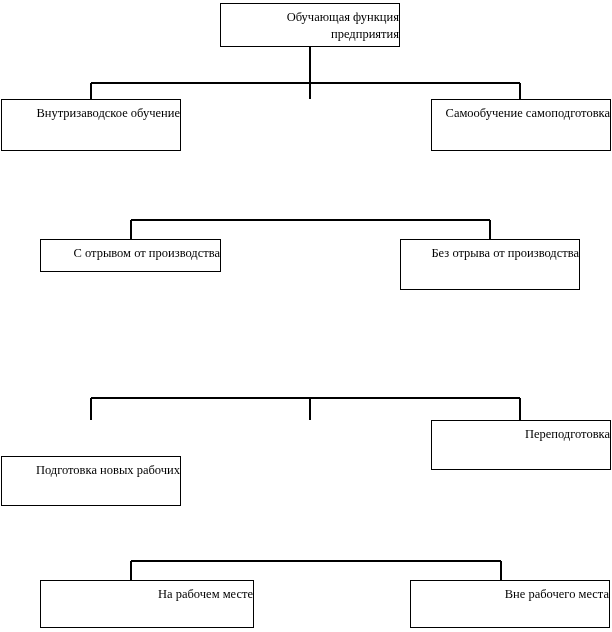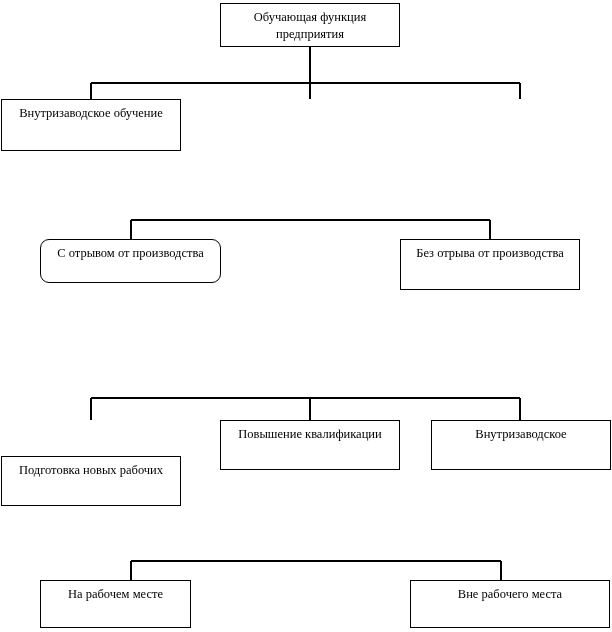--- a/index.html
+++ b/index.html
@@ -22,21 +22,21 @@
     width: 612px;
     height: 632px;
     pointer-events: none;
   }
   .node {
     position: absolute;
     box-sizing: border-box;
     border: 1px solid #000000;
     background: #ffffff;
     padding-top: 5px;
-    text-align: center;
+    text-align: right;
     font-size: 12.5px;
     line-height: 1.35;
     color: #000000;
     white-space: pre-line;
   }
 </style>
 </head>
 <body>
 
 <div id="diagram">
@@ -63,24 +63,24 @@
 
       <path d="M131,561 L501,561"></path>
       <path d="M131,561 L131,580"></path>
       <path d="M501,561 L501,580"></path>
     </g>
   </svg>
 
   <div class="node" style="left: 220px; top: 3px; width: 180px; height: 44px;">Обучающая функция предприятия</div>
 
   <div class="node" style="left: 1px; top: 99px; width: 180px; height: 52px;">Внутризаводское обучение</div>
+  <div class="node" style="left: 431px; top: 99px; width: 180px; height: 52px;">Самообучение самоподготовка</div>
 
-  <div class="node" style="left: 40px; top: 239px; width: 181px; height: 44px; border-radius: 9px;">С отрывом от производства</div>
+  <div class="node" style="left: 40px; top: 239px; width: 181px; height: 33px;">С отрывом от производства</div>
   <div class="node" style="left: 400px; top: 239px; width: 180px; height: 51px; font-family: Liberation Serif, serif;">Без отрыва от производства</div>
 
   <div class="node" style="left: 1px; top: 420px; width: 180px; height: 50px; margin-top: 36px;">Подготовка новых рабочих</div>
-  <div class="node" style="left: 220px; top: 420px; width: 180px; height: 50px;">Повышение квалификации</div>
-  <div class="node" style="left: 431px; top: 420px; width: 180px; height: 50px;">Внутризаводское</div>
+  <div class="node" style="left: 431px; top: 420px; width: 180px; height: 50px;">Переподготовка</div>
 
-  <div class="node" style="left: 40px; top: 580px; width: 151px; height: 48px;">На рабочем месте</div>
+  <div class="node" style="left: 40px; top: 580px; width: 214px; height: 48px;">На рабочем месте</div>
   <div class="node" style="left: 410px; top: 580px; width: 200px; height: 48px; font-family: Liberation Serif, serif;">Вне рабочего места</div>
 
 </div>
 
 </body></html>

